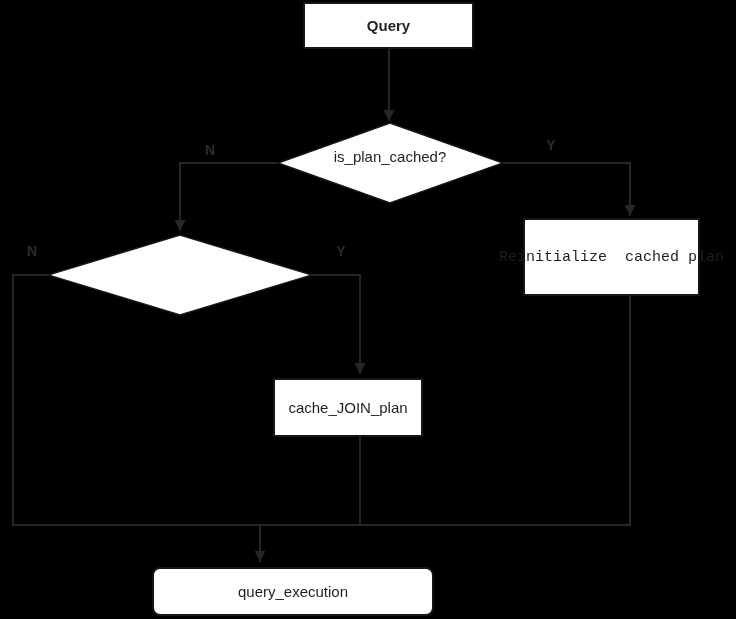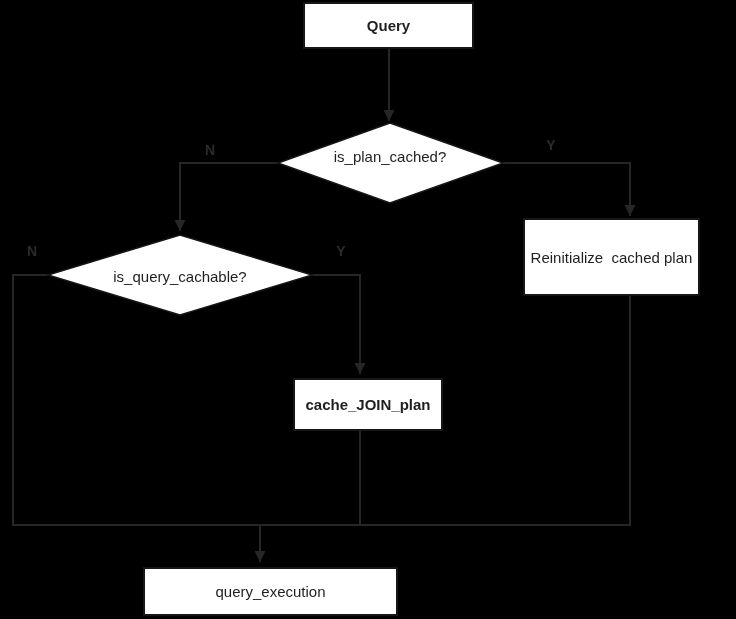--- a/index.html
+++ b/index.html
@@ -79,29 +79,28 @@
     <line class="edge" x1="12" y1="525" x2="631" y2="525"></line>
 
     <line class="edge" x1="260" y1="525" x2="260" y2="562" marker-end="url(#arrow)"></line>
 
     <polygon class="diamond" points="390,123 503,163 390,203 278,163"></polygon>
     <polygon class="diamond" points="180,235 312,275 180,315 48,275"></polygon>
   </svg>
 
   <div class="node-box" style="left:303px;top:2px;width:171px;height:47px;font-weight:bold;">Query</div>
 
-  <div class="node-box" style="left:523px;top:218px;width:177px;height:78px;">Reinitialize  cached plan</div>
+  <div class="node-box" style="left:523px;top:218px;width:177px;height:78px;font-family:Liberation Mono, monospace;">Reinitialize  cached plan</div>
 
-  <div class="node-box" style="left:293px;top:378px;width:150px;height:53px;font-weight:bold;">cache_JOIN_plan</div>
+  <div class="node-box" style="left:273px;top:378px;width:150px;height:59px;">cache_JOIN_plan</div>
 
-  <div class="node-box" style="left:143px;top:567px;width:255px;height:49px;">query_execution</div>
+  <div class="node-box" style="left:152px;top:567px;width:282px;height:49px;border-radius:8px;">query_execution</div>
 
   <span class="diamond-label" style="left:390px;top:156px;">is_plan_cached?</span>
 
-  <span class="diamond-label" style="left:180px;top:276px;">is_query_cachable?</span>
 
   <span class="edge-label" style="left:210px;top:150px;">N</span>
 
   <span class="edge-label" style="left:551px;top:145px;">Y</span>
 
   <span class="edge-label" style="left:32px;top:251px;">N</span>
 
   <span class="edge-label" style="left:341px;top:251px;">Y</span>
 
 </div>

